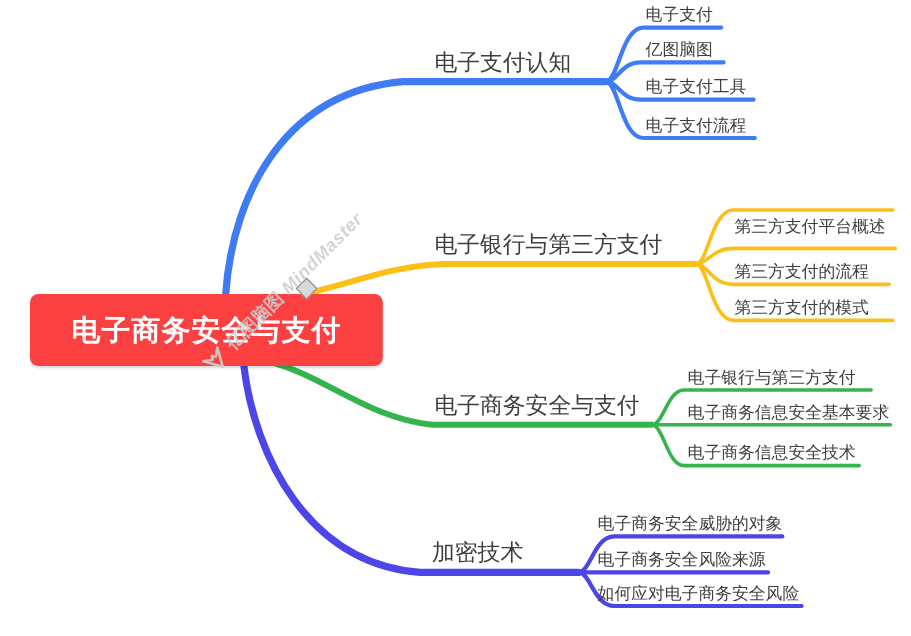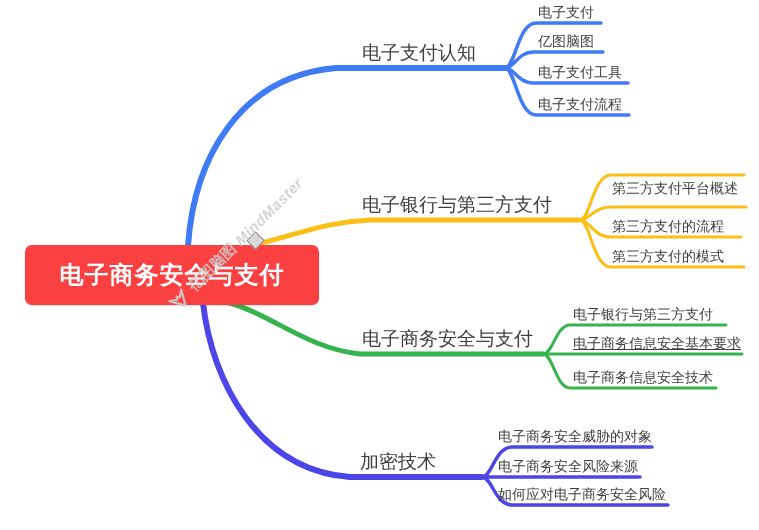--- a/index.html
+++ b/index.html
@@ -83,21 +83,21 @@
   <div class="sub-label" style="left:538px; top:64px;">电子支付工具</div>
   <div class="sub-label" style="left:538px; top:96px;">电子支付流程</div>
 
   <div class="branch-label" style="left:362px; top:194px;">电子银行与第三方支付</div>
   <div class="sub-label" style="left:612px; top:156px;margin-top:24px;">第三方支付平台概述</div>
   <div class="sub-label" style="left:612px; top:218px;">第三方支付的流程</div>
   <div class="sub-label" style="left:612px; top:248px;">第三方支付的模式</div>
 
   <div class="branch-label" style="left:362px; top:328px;">电子商务安全与支付</div>
   <div class="sub-label" style="left:573px; top:306px;">电子银行与第三方支付</div>
-  <div class="sub-label" style="left:573px; top:335px;text-decoration:underline;">电子商务信息安全基本要求</div>
+  <div class="sub-label" style="left:573px; top:335px;">电子商务信息安全基本要求</div>
   <div class="sub-label" style="left:573px; top:369px;text-align:center;">电子商务信息安全技术</div>
 
   <div class="branch-label" style="left:360px; top:451px;">加密技术</div>
   <div class="sub-label" style="left:498px; top:428px;">电子商务安全威胁的对象</div>
   <div class="sub-label" style="left:498px; top:458px;">电子商务安全风险来源</div>
   <div class="sub-label" style="left:498px; top:486px;">如何应对电子商务安全风险</div>
 
   <div class="watermark">
     <svg class="wm-logo" viewBox="0 0 24 24">
       <path d="M 3,5 L 12,21 L 21,5 L 14,10 L 12,7 L 10,10 Z"></path>

